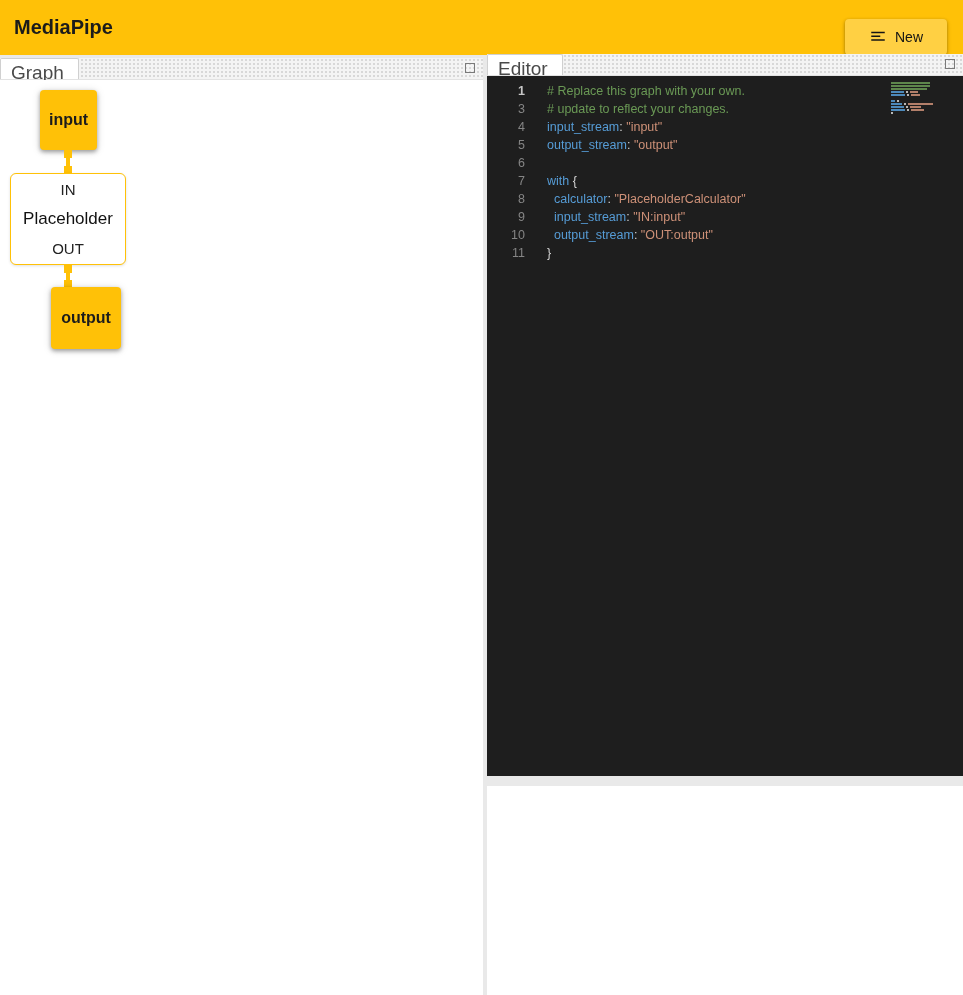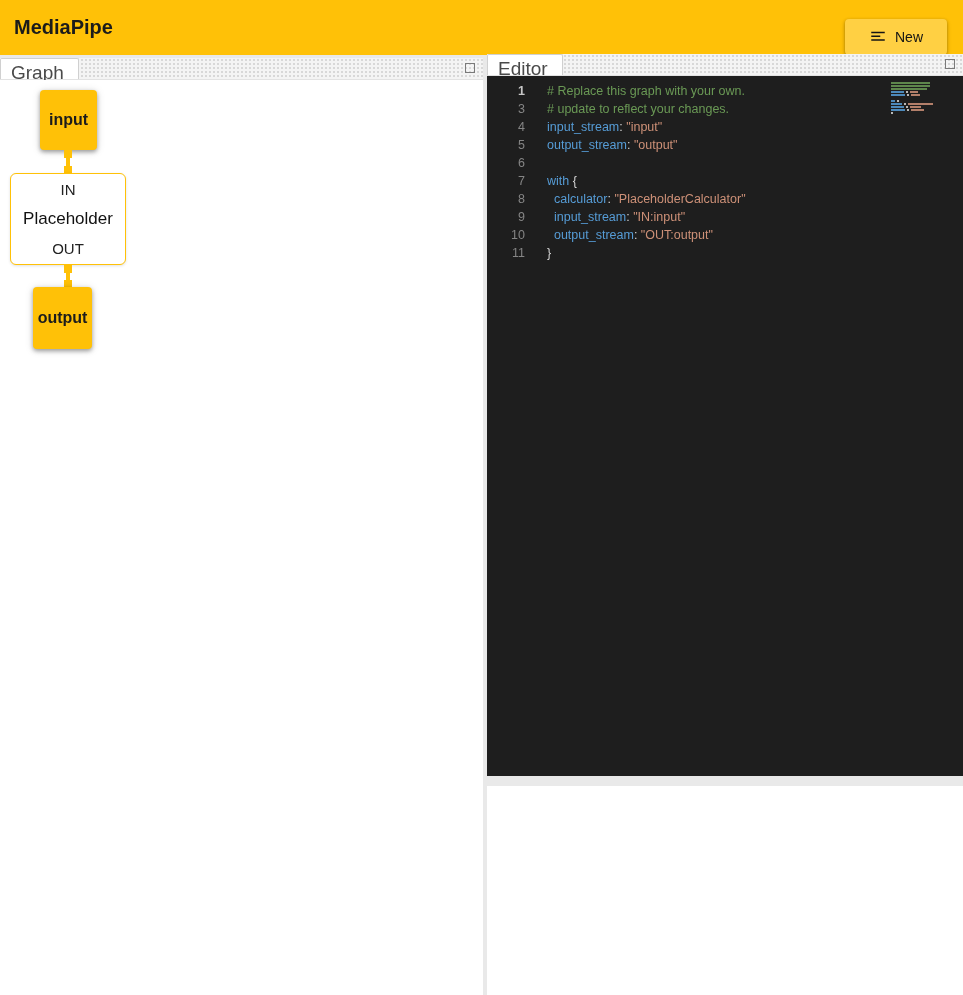--- a/index.html
+++ b/index.html
@@ -72,21 +72,21 @@
   .gnode {
     position: absolute; display: flex; align-items: center; justify-content: center;
     cursor: pointer;
   }
   .gnode.solid {
     background: var(--node-fill); border-radius: 4px;
     box-shadow: 0 2px 4px rgba(0,0,0,0.35), 0 1px 10px rgba(0,0,0,0.12);
     font-size: 16px; font-weight: 700; color: #1c1c1c;
   }
   #node-input  { left: 40px; top: 10px;  width: 57px;  height: 60px; }
-  #node-output { left: 33px; top: 207px; width: 59px;  height: 62px; }
+  #node-output { left: 51px; top: 207px; width: 70px;  height: 62px; }
   #node-placeholder {
     left: 10px; top: 93px; width: 116px; height: 92px;
     background: #ffffff; border: 1px solid var(--node-fill); border-radius: 6px;
     box-shadow: 0 1px 3px rgba(0,0,0,0.12);
     flex-direction: column; justify-content: space-between;
     padding: 7px 0;
   }
   .port-label { font-size: 15px; color: #222; }
   .node-title { font-size: 17px; color: #111; }
   .gedge {

